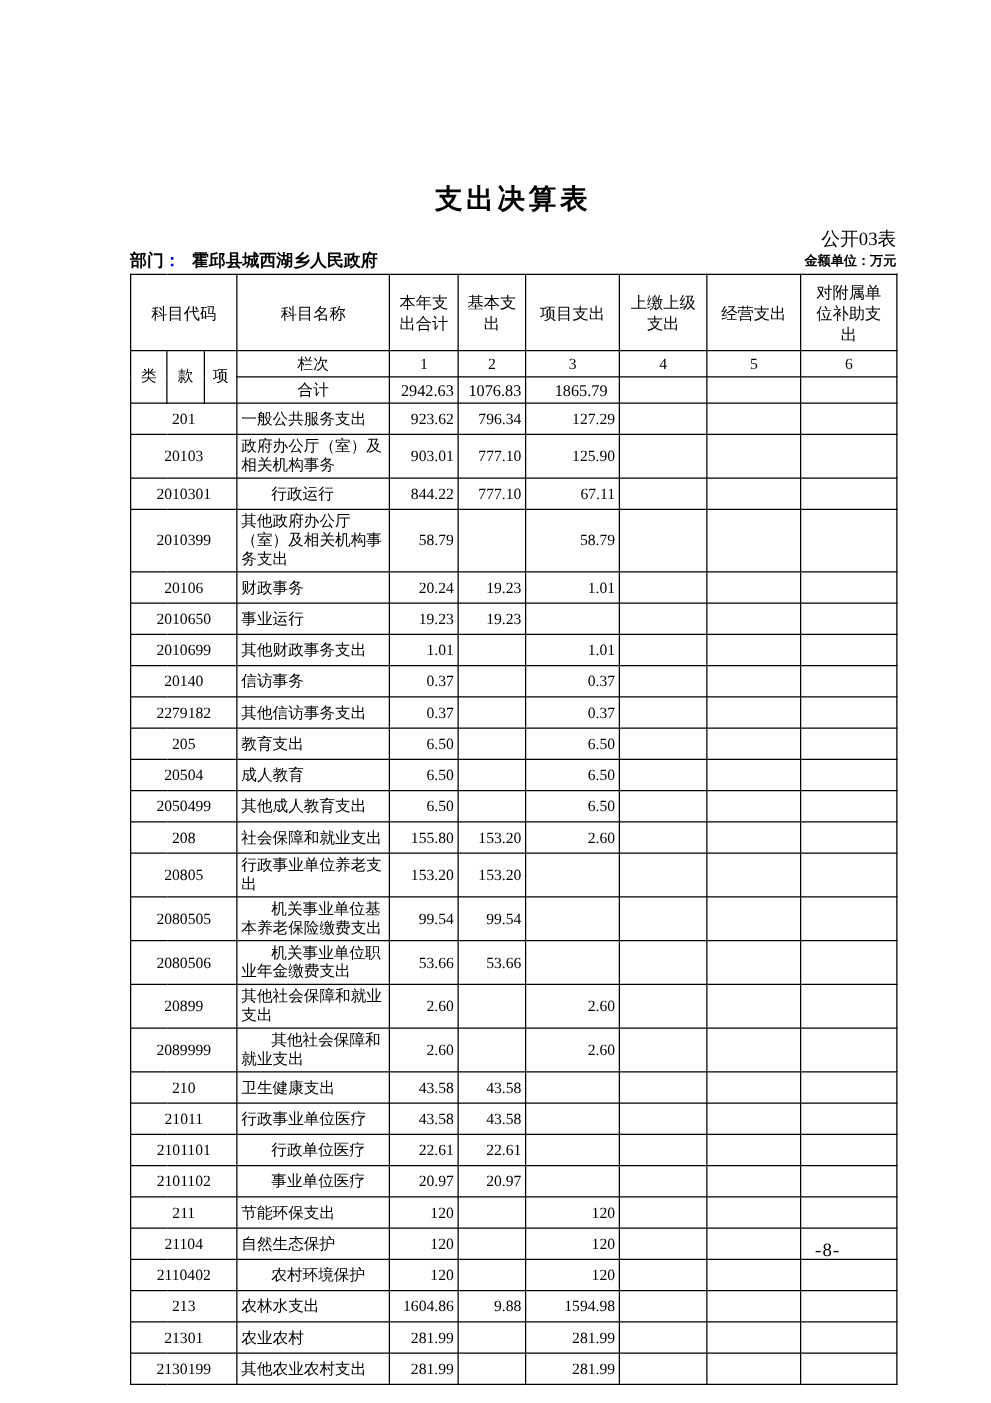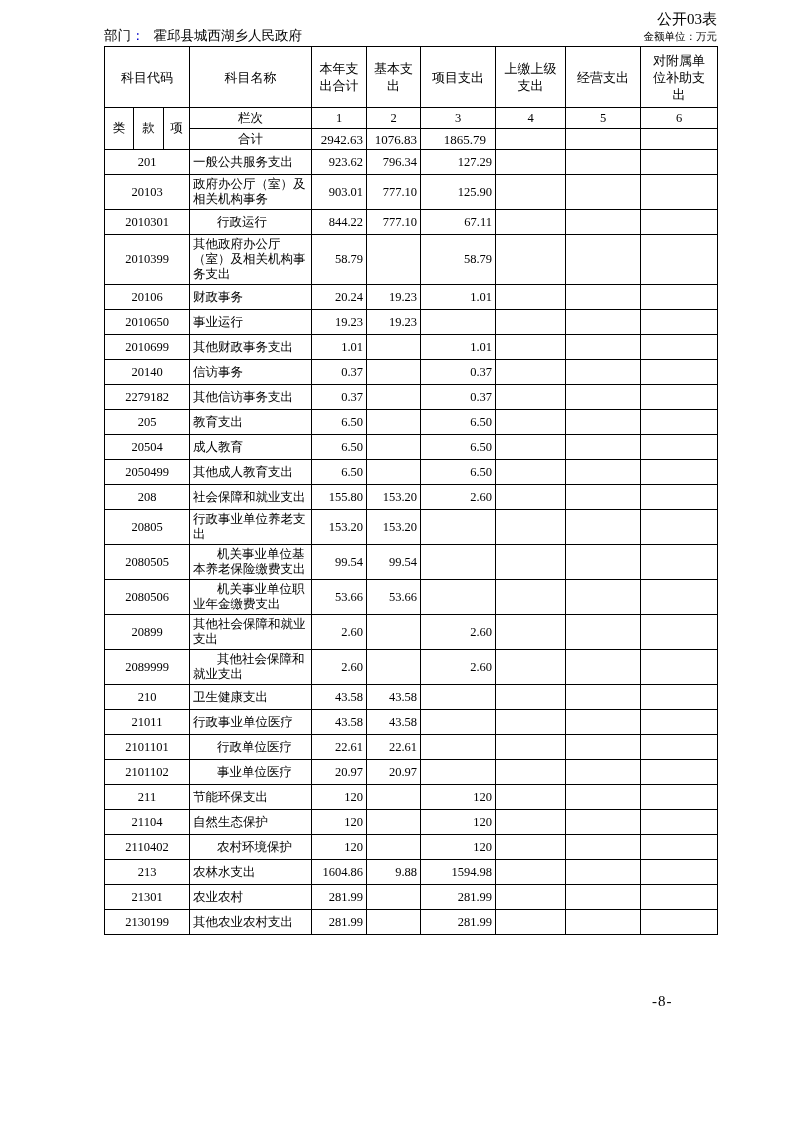--- a/index.html
+++ b/index.html
@@ -31,20 +31,21 @@
     margin-top: 13px;
     text-align: right;
     font-size: 15px;
     line-height: 13px;
   }
   .meta-row {
     display: flex;
     justify-content: space-between;
     align-items: flex-end;
     margin-top: 1px;
+    font-weight: bold;
   }
   .dept-line { font-size: 13.5px; line-height: 17px; white-space: nowrap; }
   .dept-colon { color: #0000cc; }
   .dept-name { margin-left: 9px; }
   .unit-label { font-size: 10.5px; line-height: 14px; }
 
   table.fin {
     width: 613px;
     border-collapse: collapse;
     table-layout: fixed;
@@ -90,20 +91,21 @@
     font-size: 15px;
     letter-spacing: 1px;
   }
 </style>
 </head>
 <body>
 
 <div class="page">
   <div class="content">
 
+    <div class="doc-title">支出决算表</div>
 
     <div class="form-label">公开03表</div>
 
     <div class="meta-row">
       <div class="dept-line"><span>部门</span><span class="dept-colon">：</span><span class="dept-name">霍邱县城西湖乡人民政府</span></div>
       <div class="unit-label">金额单位：万元</div>
     </div>
 
     <table class="fin">
       <colgroup>

